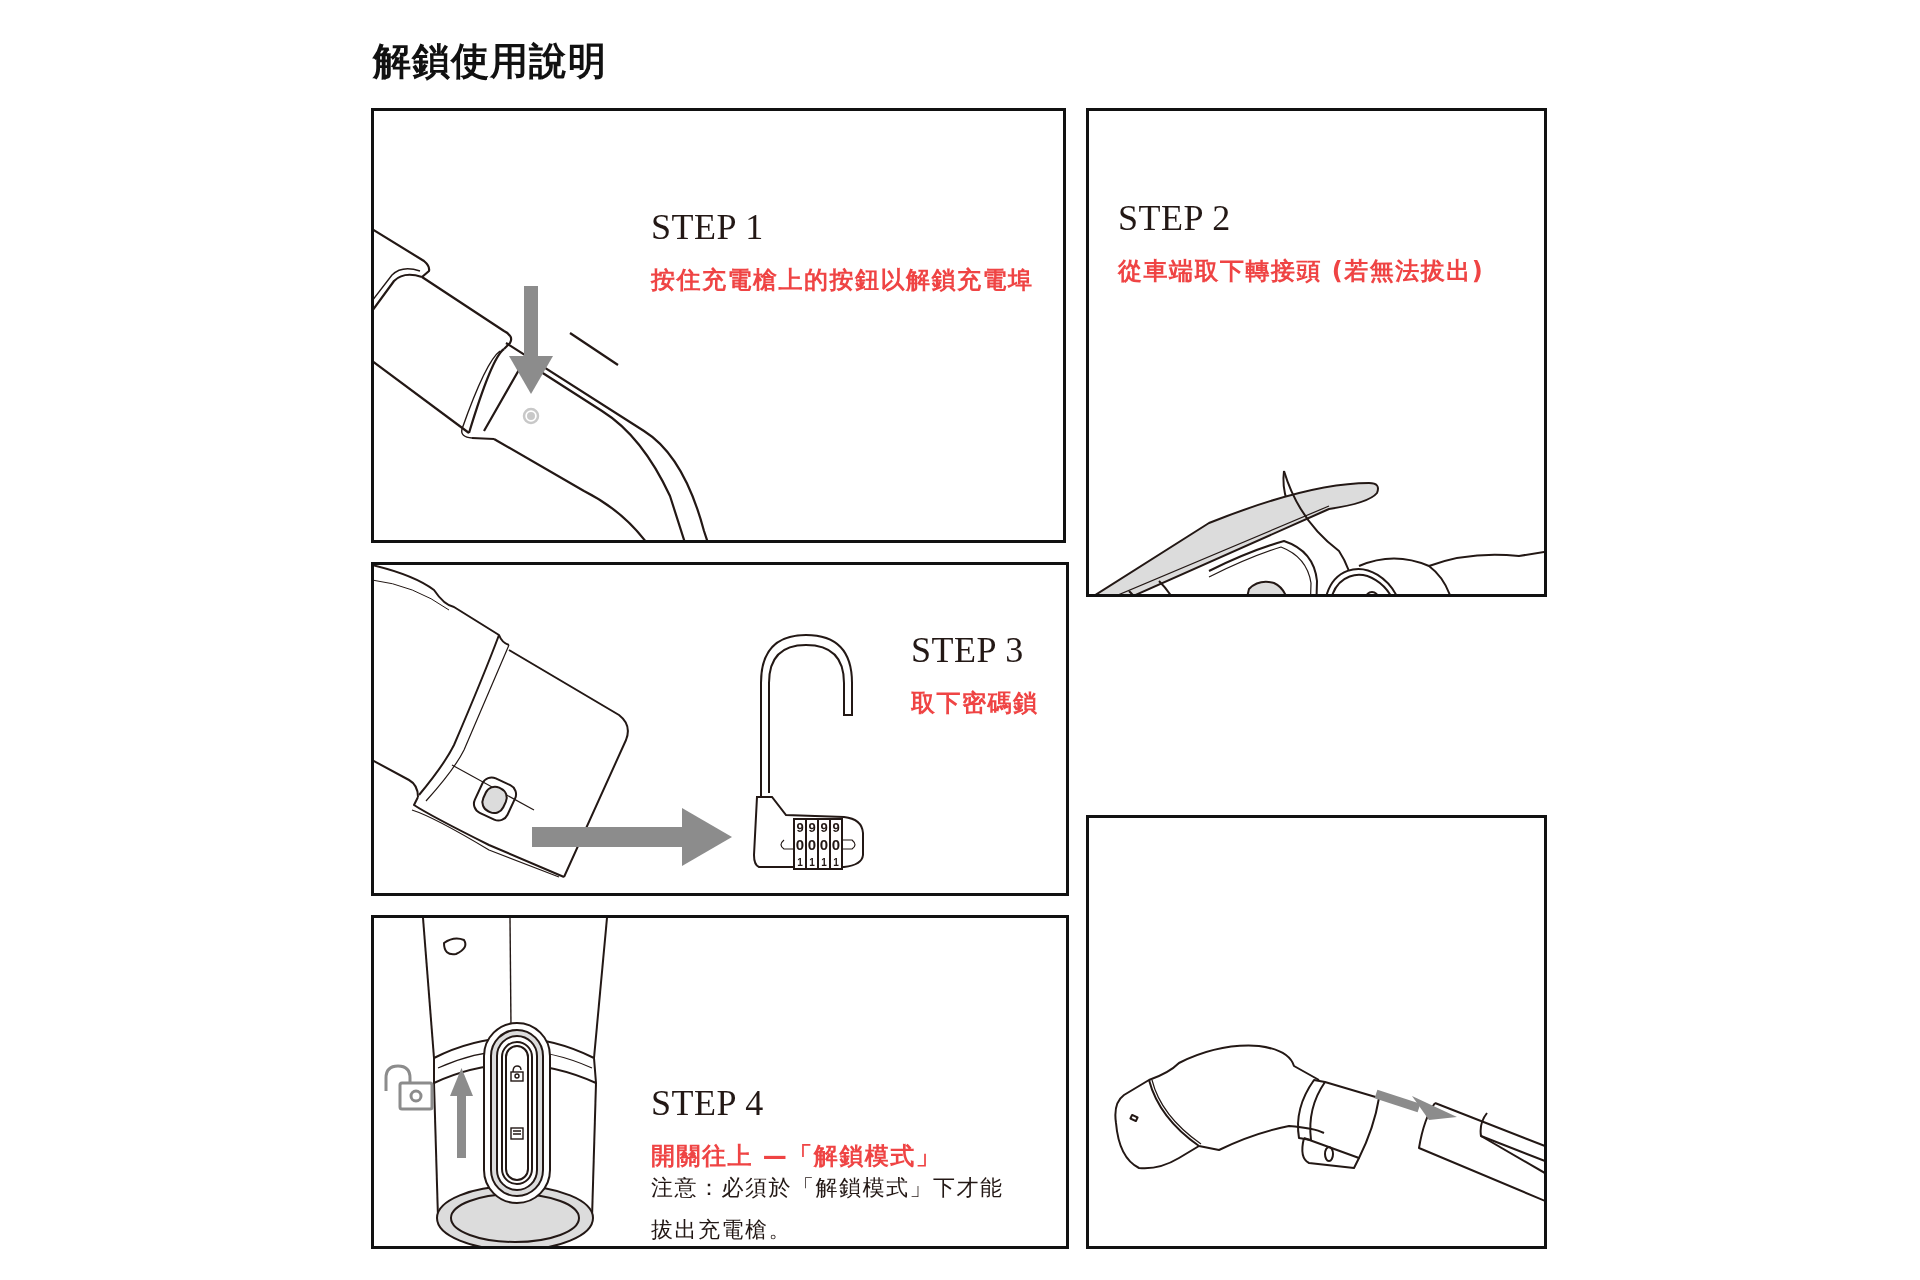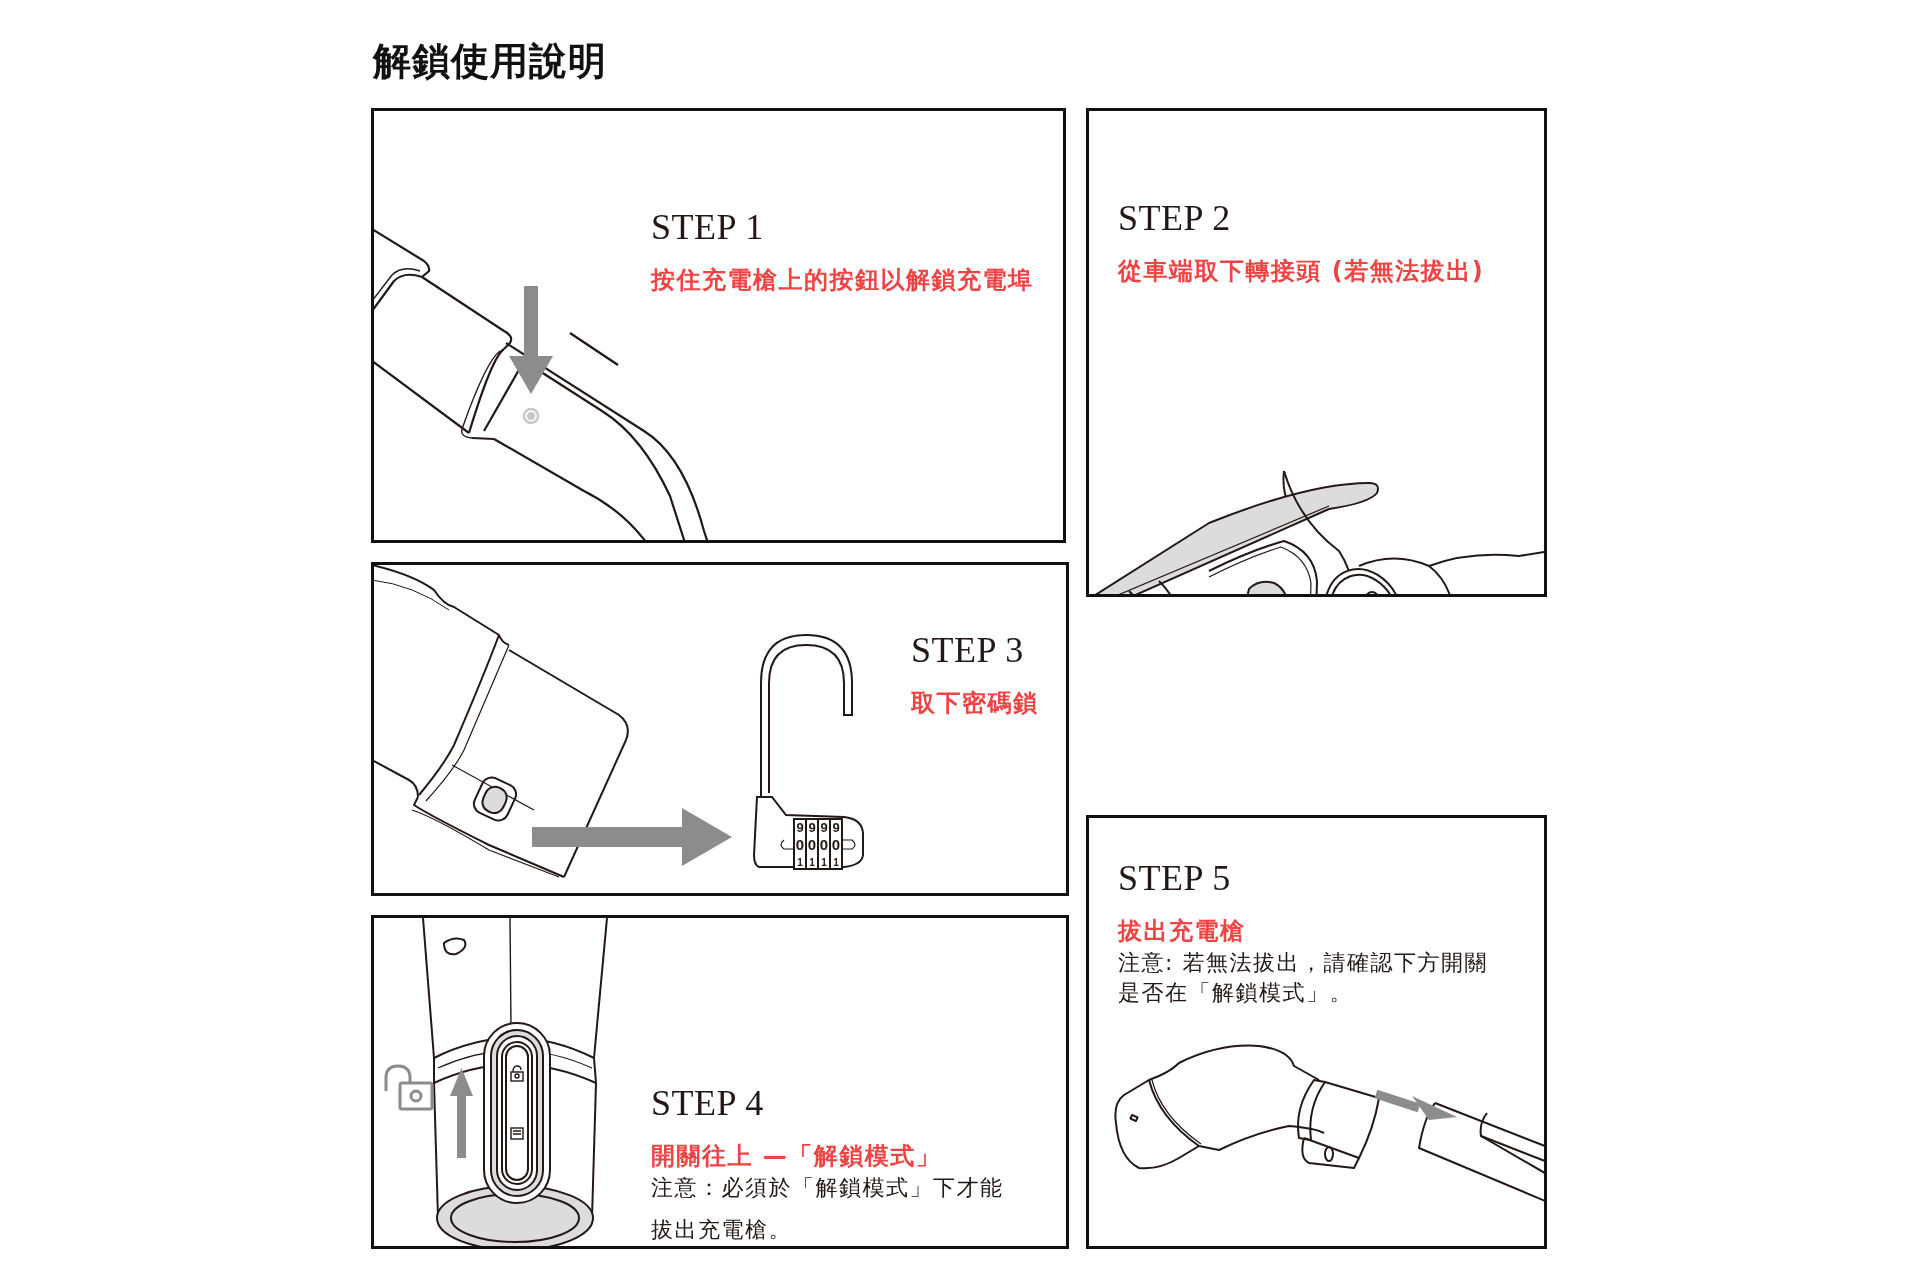--- a/index.html
+++ b/index.html
@@ -241,19 +241,13 @@
       <path d="M346,285 Q335,300 330,330 L461,385"></path>
       <path d="M398,295 Q390,305 392,318 L461,345"></path>
       <path d="M392,318 L461,358"></path>
     </g>
 
     <g>
       <path d="M287,276 L330,290" stroke="#8c8c8c" stroke-width="9"></path>
       <polygon points="323,278 340,302 368,299" fill="#8c8c8c"></polygon>
     </g>
   </svg>
-  <div class="step" style="left:29px; top:40px;">
-    <div class="step-num">STEP 5</div>
-    <div class="step-title">拔出充電槍</div>
-    <div class="step-note">注意: 若無法拔出，請確認下方開關</div>
-    <div class="step-note" style="margin-top:0">是否在「解鎖模式」。</div>
-  </div>
 </div>
 
 </body></html>

